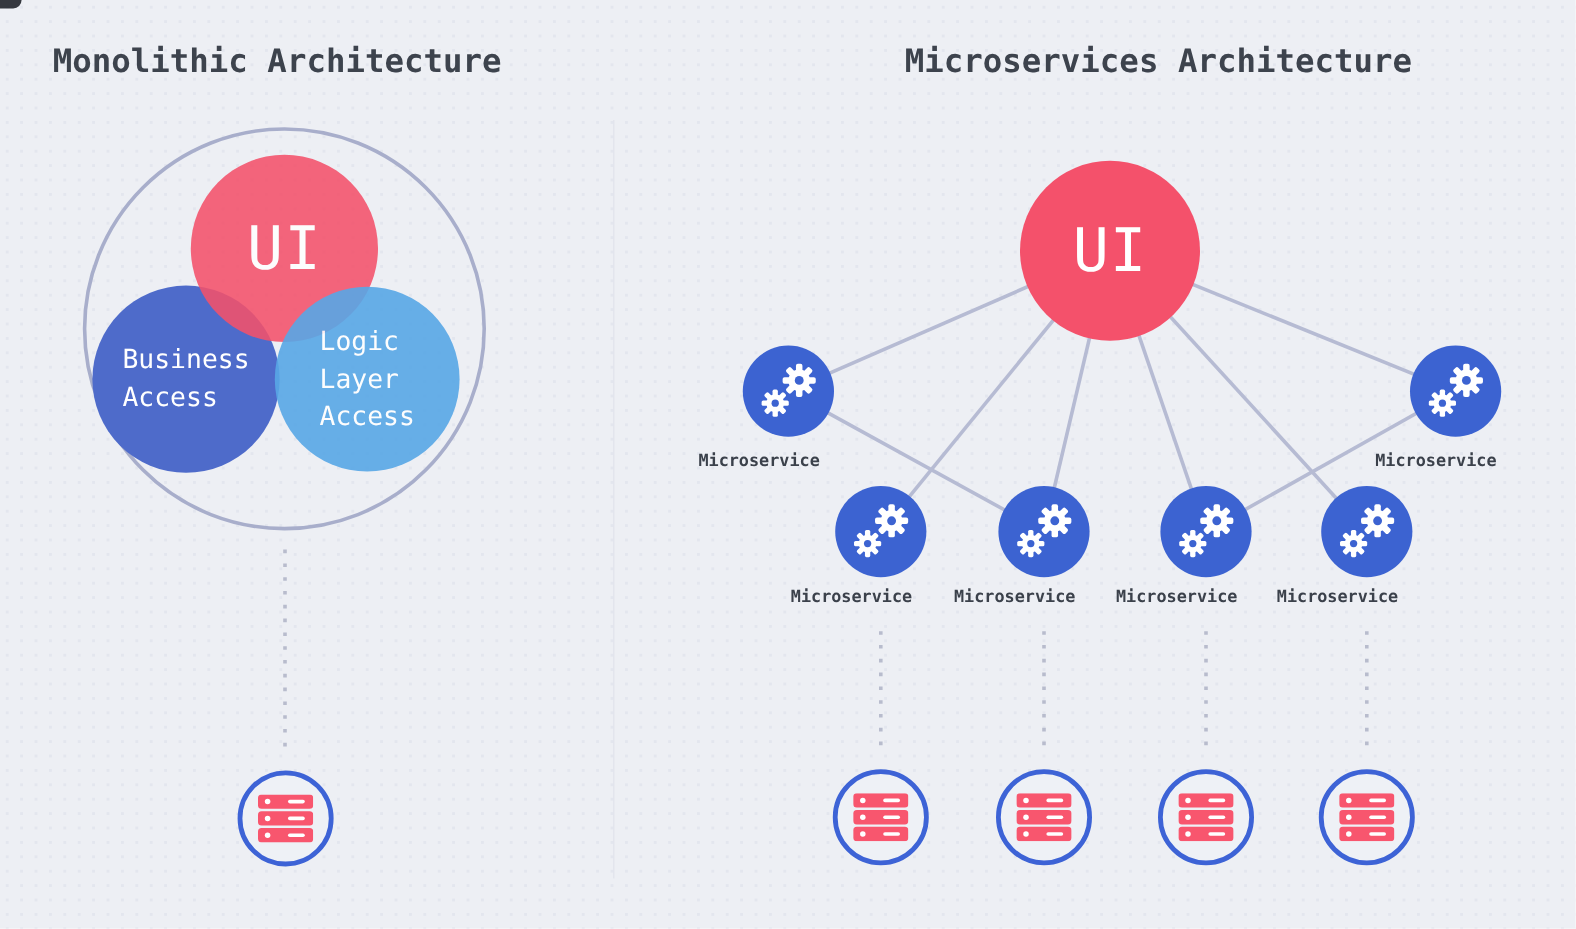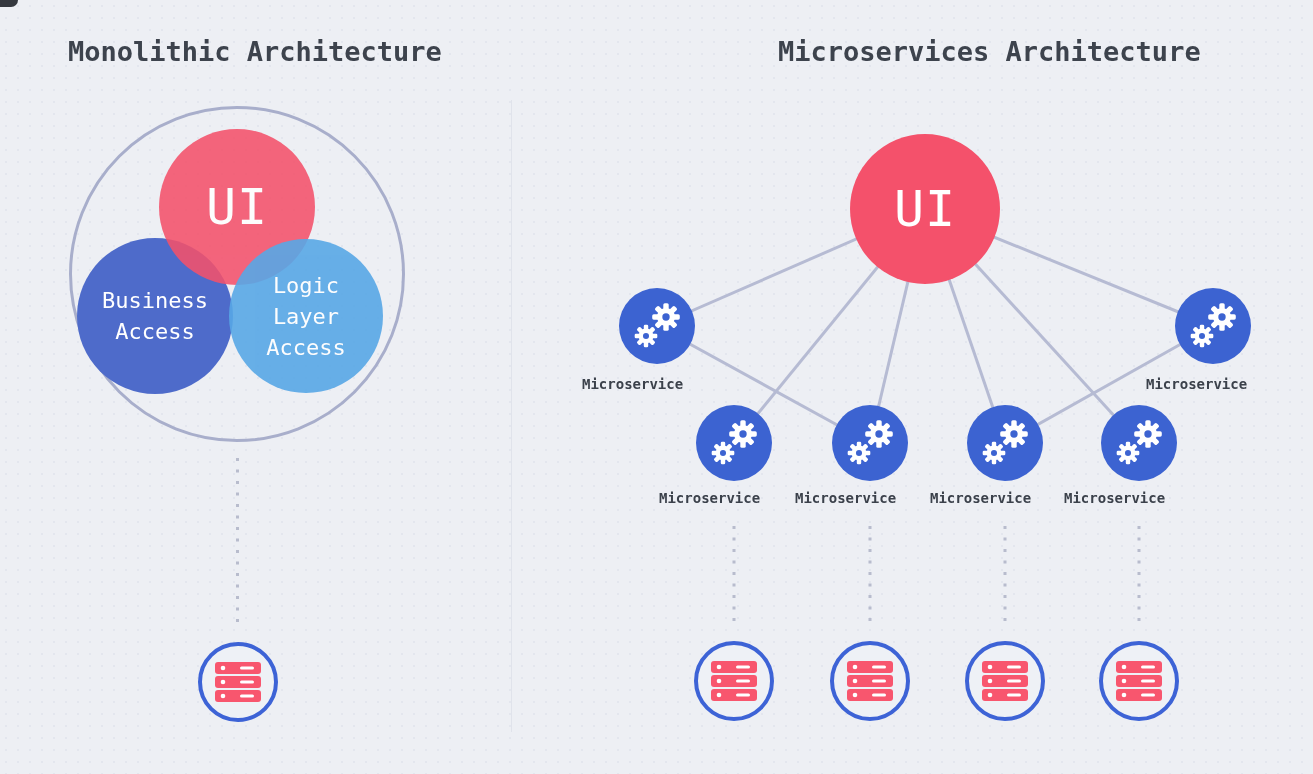--- a/index.html
+++ b/index.html
@@ -19,26 +19,26 @@
     background-size:12px 12px;
   }
   .lines-layer{position:absolute;left:0;top:0;width:1313px;height:774px;z-index:1}
   .connector{stroke:var(--connector-gray);stroke-width:3;fill:none}
   .dotted{stroke:var(--dotted-gray);stroke-width:3;stroke-dasharray:3 8.5;fill:none}
   .divider{position:absolute;left:511px;top:100px;width:1px;height:632px;background:var(--divider);z-index:0}
   .corner-artifact{position:absolute;left:0;top:0;width:18px;height:7px;background:var(--corner);border-radius:0 0 9px 0;opacity:.9;z-index:9}
 
   .panel-title{
     position:absolute;top:36px;height:32px;z-index:2;
-    font-size:27px;font-weight:bold;color:var(--title-text);letter-spacing:0;white-space:nowrap;margin-left:24px;
+    font-size:27px;font-weight:bold;color:var(--title-text);letter-spacing:0;white-space:nowrap;
   }
   .title-left{left:44px}
   .title-right{left:754px}
 
-  .circle{position:absolute;border-radius:50%;display:flex;align-items:center;justify-content:center;text-align:center}
+  .circle{position:absolute;border-radius:50%;display:flex;align-items:center;justify-content:center;}
 
   
   .outer-ring{left:69px;top:106px;width:336px;height:336px;border:3px solid var(--outer-ring-gray);background:transparent;z-index:2}
   .biz-circle{left:77px;top:238px;width:156px;height:156px;background:var(--business-blue);z-index:3}
   .mono-ui-circle{left:159px;top:129px;width:156px;height:156px;background:var(--ui-red);opacity:.88;z-index:4}
   .data-circle{left:229px;top:239px;width:154px;height:154px;background:var(--data-blue);opacity:.9;z-index:5}
   .ui-text{color:#fff;font-size:50px;font-weight:500;letter-spacing:1px}
   .circle-lines{color:#fff;font-size:22px;font-weight:500;line-height:31px}
 
   

